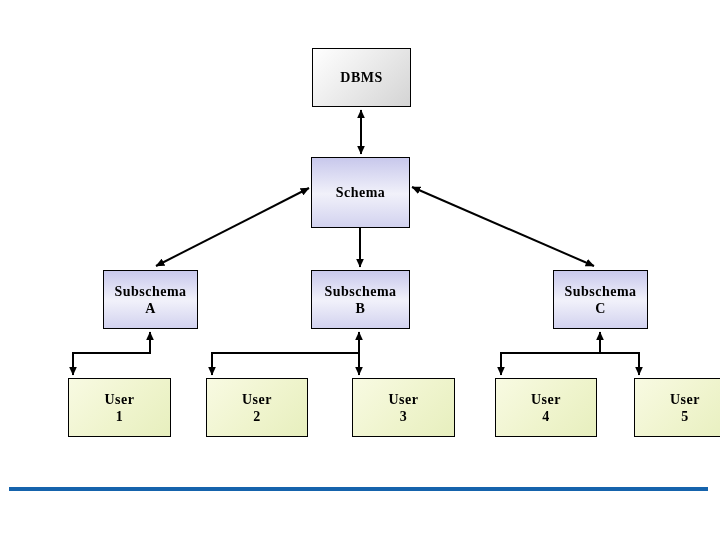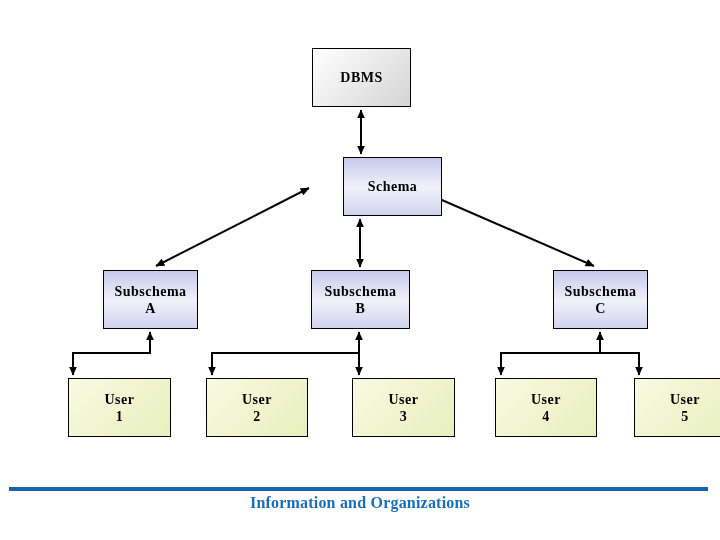--- a/index.html
+++ b/index.html
@@ -93,21 +93,21 @@
       <path d="M600,332 L600,353" marker-start="url(#as)"></path>
       <path d="M501,375 L501,353 L639,353 L639,375" marker-start="url(#as)" marker-end="url(#ae)"></path>
     </g>
   </svg>
 
   <div class="node gray" style="left:312px; top:48px; width:99px; height:59px;">
     <span>DBMS</span>
     <span></span>
   </div>
 
-  <div class="node lavender" style="left:311px; top:157px; width:99px; height:59px;margin-left:32px;">
+  <div class="node lavender" style="left:311px; top:157px; width:99px; height:71px;">
     <span>Schema</span>
     <span></span>
   </div>
 
   <div class="node lavender" style="left:103px; top:270px; width:95px; height:59px;">
     <span>Subschema</span>
     <span>A</span>
   </div>
 
   <div class="node lavender" style="left:311px; top:270px; width:99px; height:59px;">
@@ -139,15 +139,14 @@
     <span>User</span>
     <span>4</span>
   </div>
 
   <div class="node yellow" style="left:590px; top:378px; width:102px; height:59px;">
     <span>User</span>
     <span>5</span>
   </div>
 
   <div id="footer-line"></div>
-  <div id="footer-title">Information and Organizations</div>
 
 </div>
 
 </body></html>

